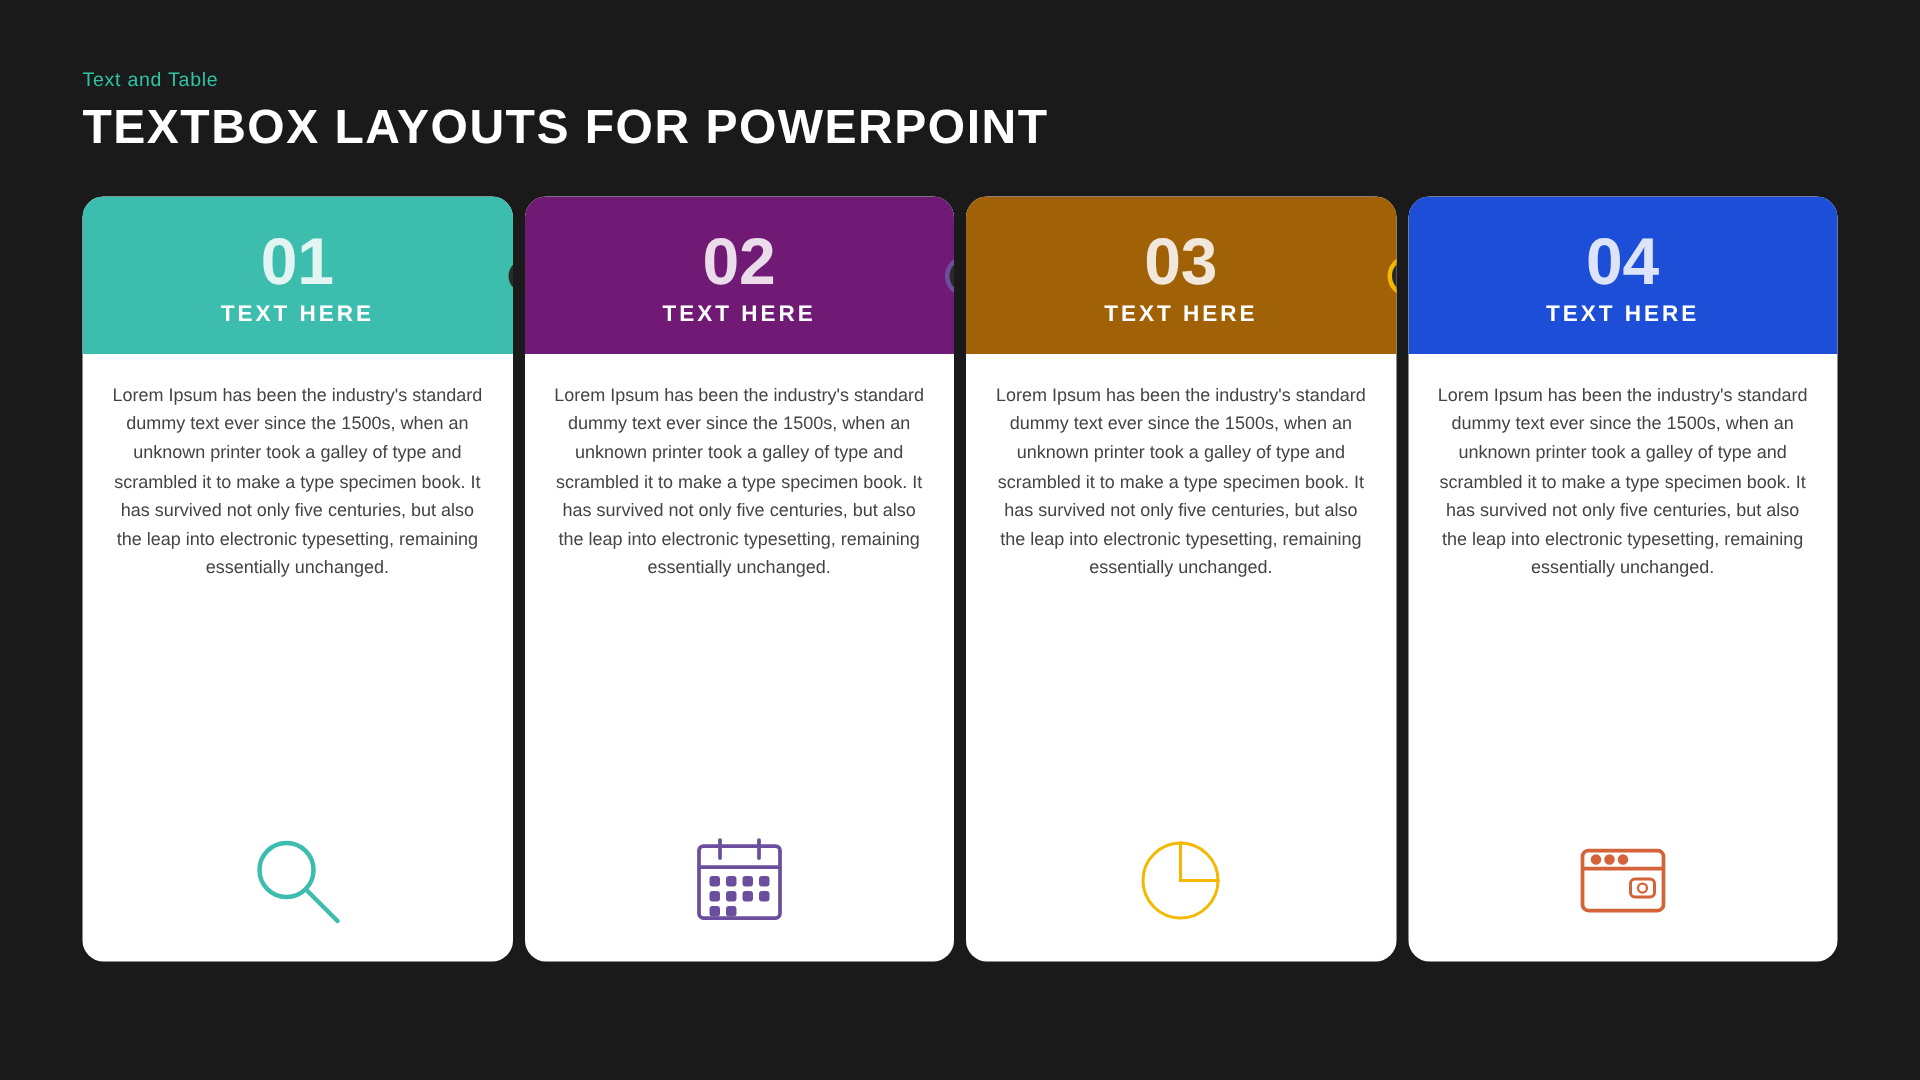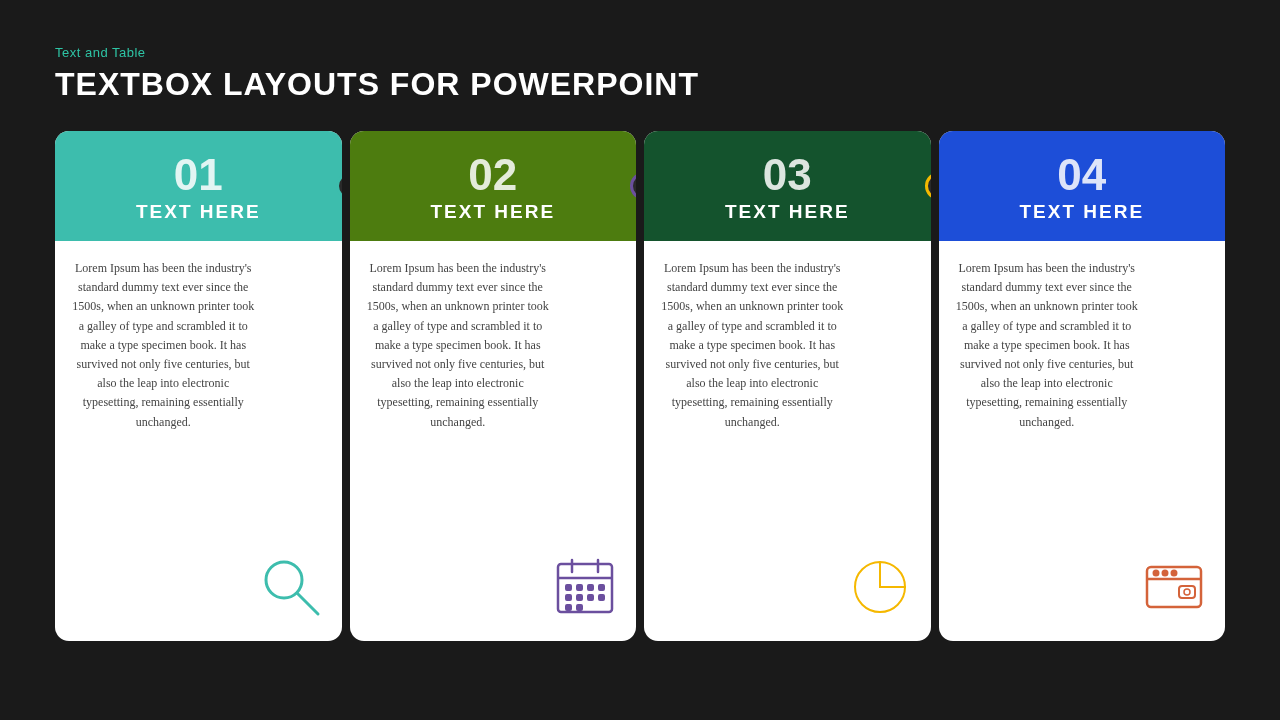--- a/index.html
+++ b/index.html
@@ -76,51 +76,51 @@
       right: -22px;
       top: 50%;
       transform: translateY(-50%);
       width: 22px;
       height: 22px;
       border-radius: 50%;
       z-index: 10;
     }
 
     .card-1 .card-header { background-color: #3dbdad; }
-    .card-2 .card-header { background-color: #4d7c0f; align-items: center; }
-    .card-3 .card-header { background-color: #14532d; }
+    .card-2 .card-header { background-color: #701a75; align-items: center; }
+    .card-3 .card-header { background-color: #a16207; }
     .card-4 .card-header { background-color: #1d4ed8; }
 
     .card-1 .card-header::after { background: #2a2a2a; border: 3px solid #3dbdad; }
     .card-2 .card-header::after { background: #2a2a2a; border: 3px solid #6b4f9e; }
     .card-3 .card-header::after { background: #2a2a2a; border: 3px solid #f5b800; }
     .card-4 .card-header::after { display: none; }
 
     .card-number {
       font-size: 44px;
       font-weight: 700;
       color: rgba(255,255,255,0.85);
       line-height: 1;
       margin-bottom: 4px;
     }
 
     .card-title {
-      font-size: 19px;
+      font-size: 15px;
       font-weight: 700;
       color: #ffffff;
       letter-spacing: 2px;
       text-transform: uppercase;
     }
 
     .card-body {
       flex: 1;
       display: flex;
-      flex-direction: row;
+      flex-direction: column;
+      align-items: center;
       padding: 18px 16px 14px 16px;
-      font-family: Liberation Serif, serif;
     }
 
     .card-text {
       font-size: 12px;
       color: #444444;
       text-align: center;
       line-height: 1.6;
       margin-bottom: 16px;
     }
 

